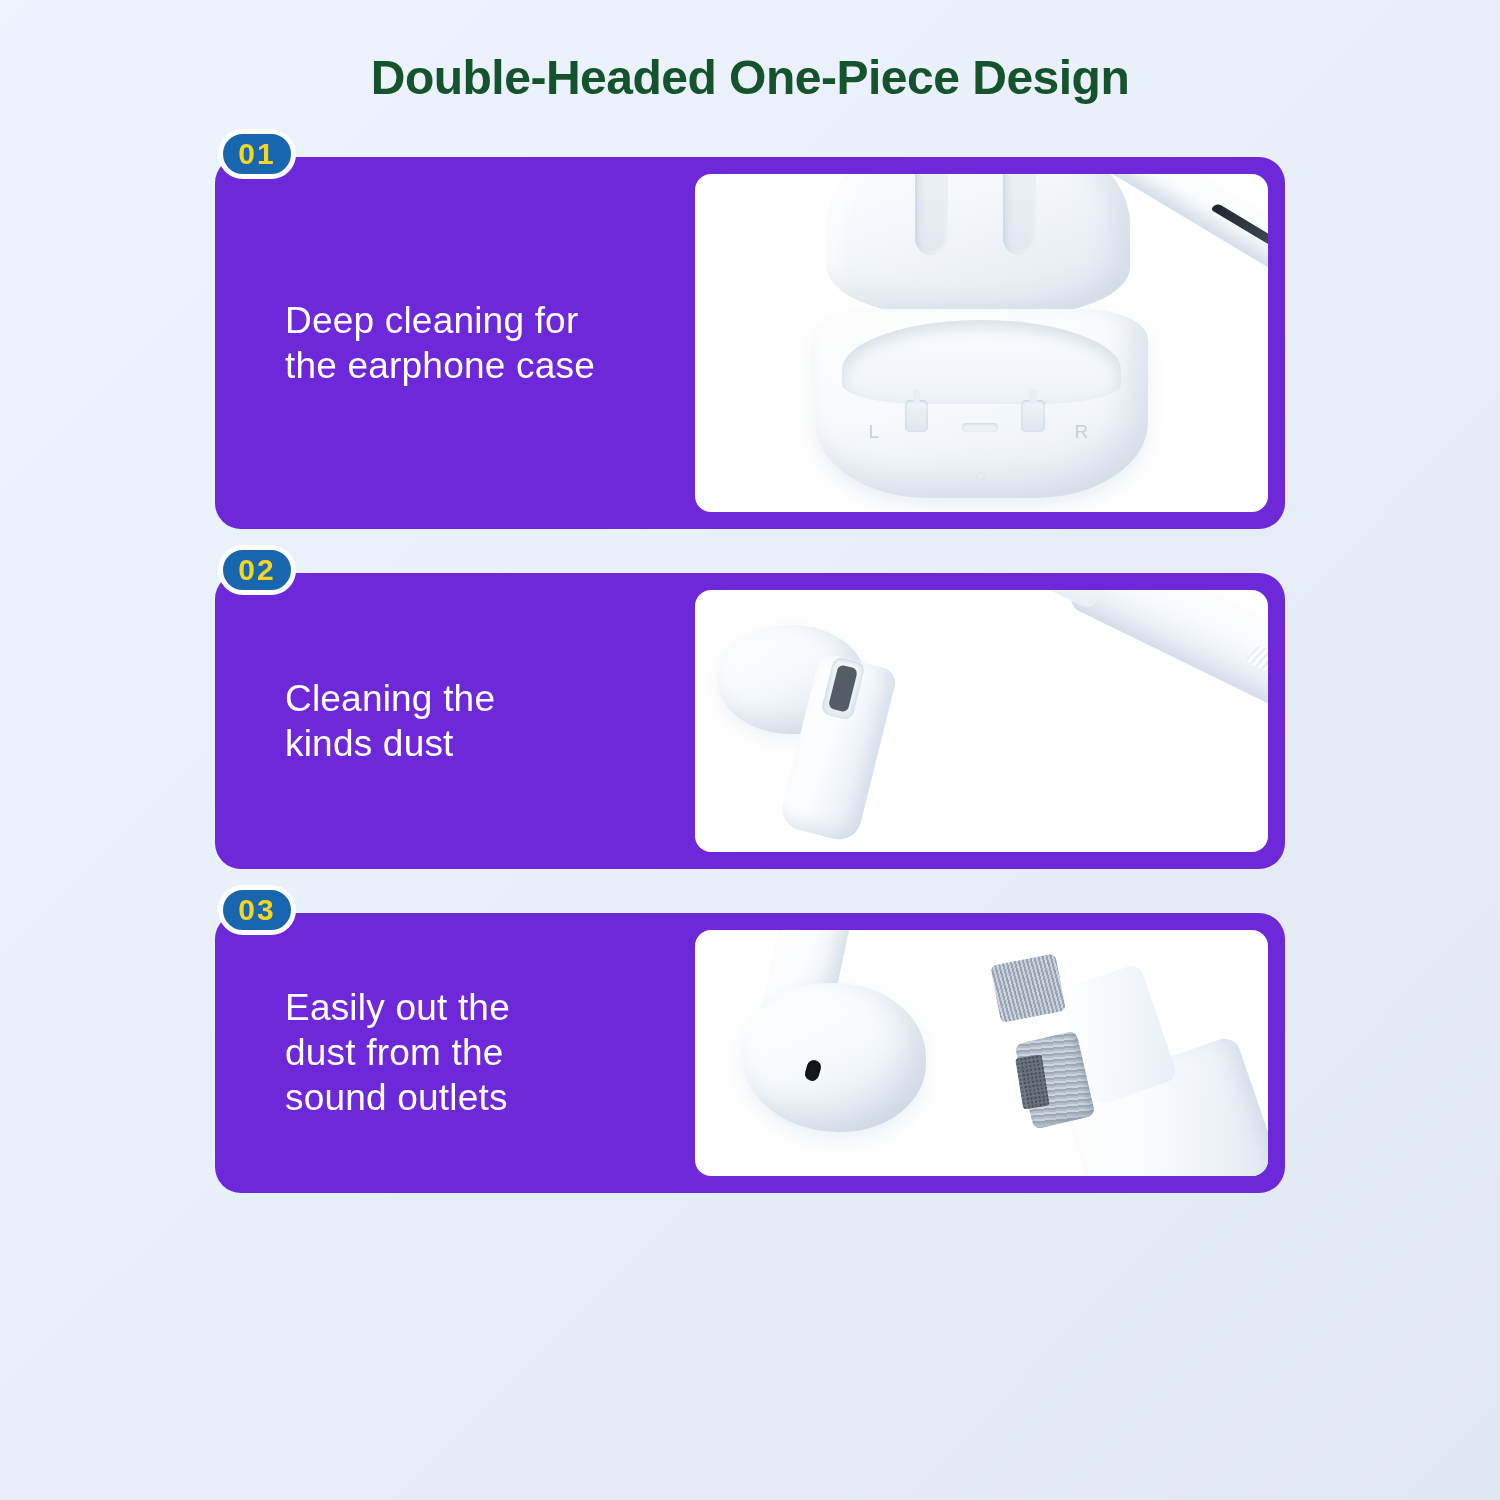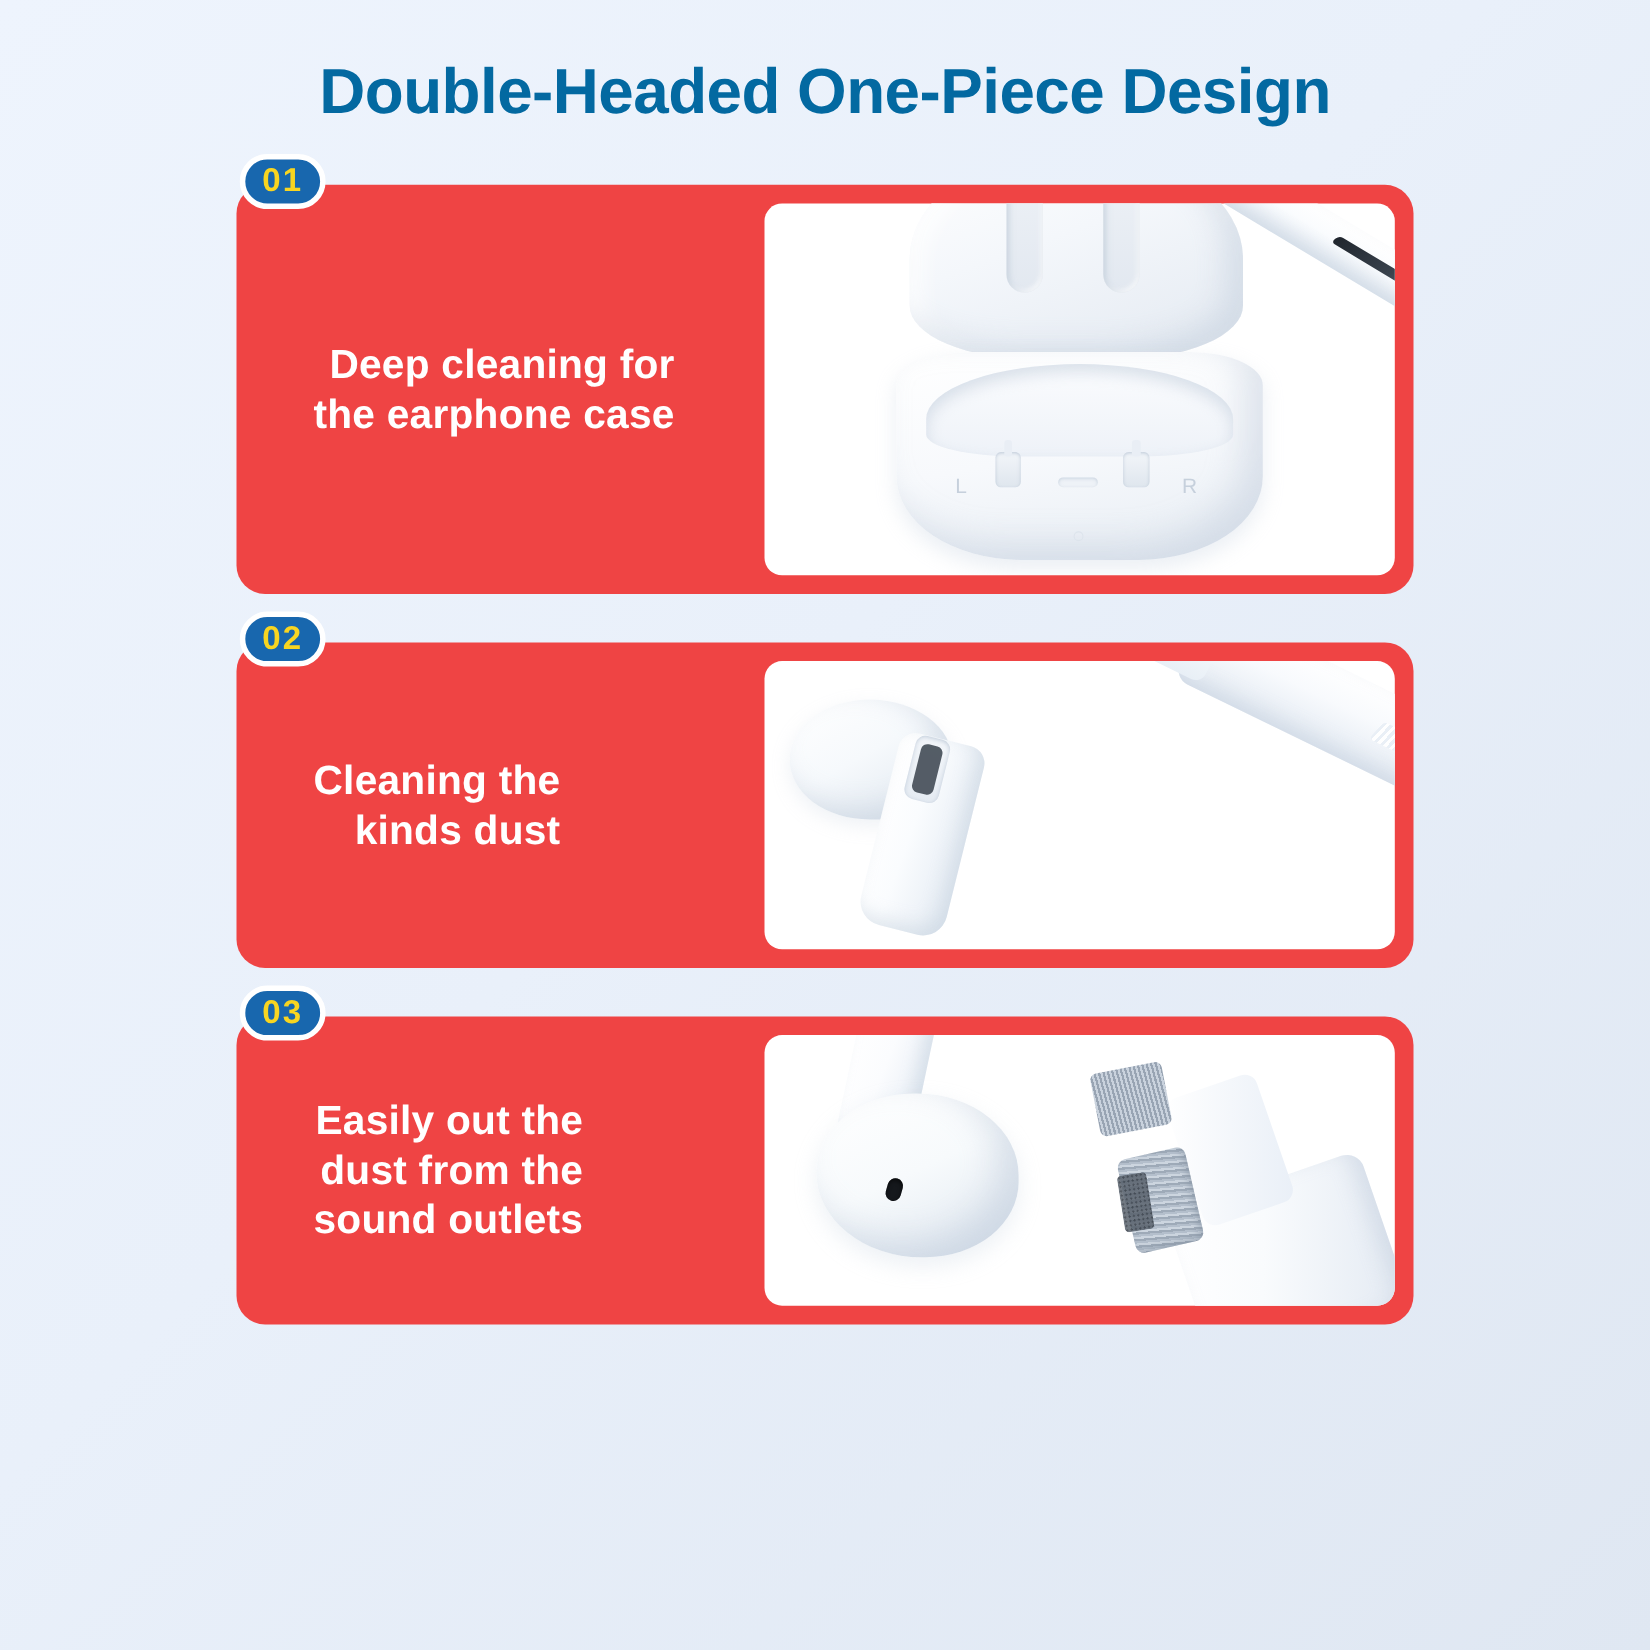--- a/index.html
+++ b/index.html
@@ -17,23 +17,23 @@
   }
 
   
   .header {
     width: 100%;
     padding-top: 52px;
     text-align: center;
   }
 
   .page-title {
-    font-size: 58px;
+    font-size: 48px;
     font-weight: bold;
-    color: #0369a1;
+    color: #14532d;
     letter-spacing: -0.5px;
     line-height: 1.1;
     white-space: nowrap;
   }
 
   .page-subtitle {
     margin-top: 26px;
     font-size: 38px;
     font-weight: normal;
     color: #3c6279;
@@ -48,21 +48,21 @@
   }
 
   .card-wrap {
     position: relative;
     margin-bottom: 44px;
   }
   .card-wrap:last-child { margin-bottom: 0; }
 
   .card {
     position: relative;
-    background: #ef4444;
+    background: #6d28d9;
     border-radius: 26px;
     display: flex;
     align-items: stretch;
     overflow: visible;
   }
 
   .card-1 { height: 372px; }
   .card-2 { height: 296px; }
   .card-3 { height: 280px; }
 
@@ -90,25 +90,24 @@
     width: 480px;
     display: flex;
     align-items: center;
     padding-left: 70px;
     padding-right: 10px;
   }
 
   .card-text .caption {
     color: #ffffff;
     font-size: 37px;
-    font-weight: bold;
+    font-weight: normal;
     line-height: 1.22;
     letter-spacing: 0.2px;
     white-space: pre-line;
-    text-align: right;
   }
 
   .card-photo {
     flex: 1;
     margin: 17px 17px 17px 0;
     background: #ffffff;
     border-radius: 16px;
     position: relative;
     overflow: hidden;
   }

